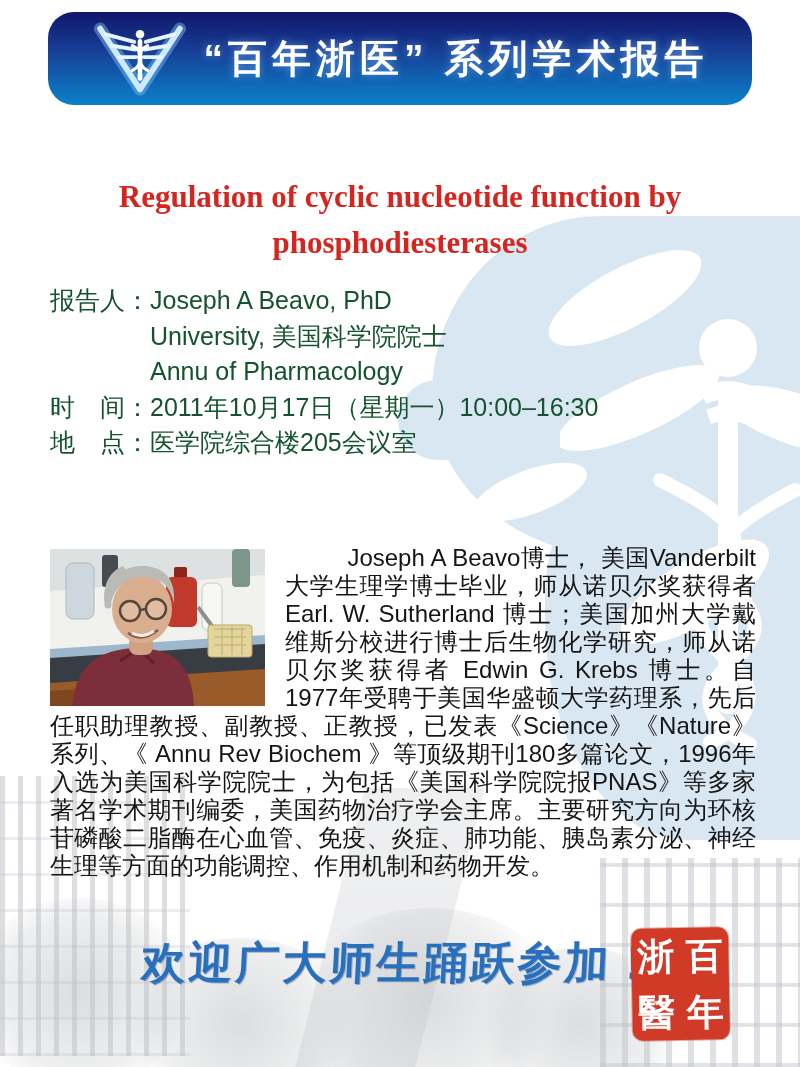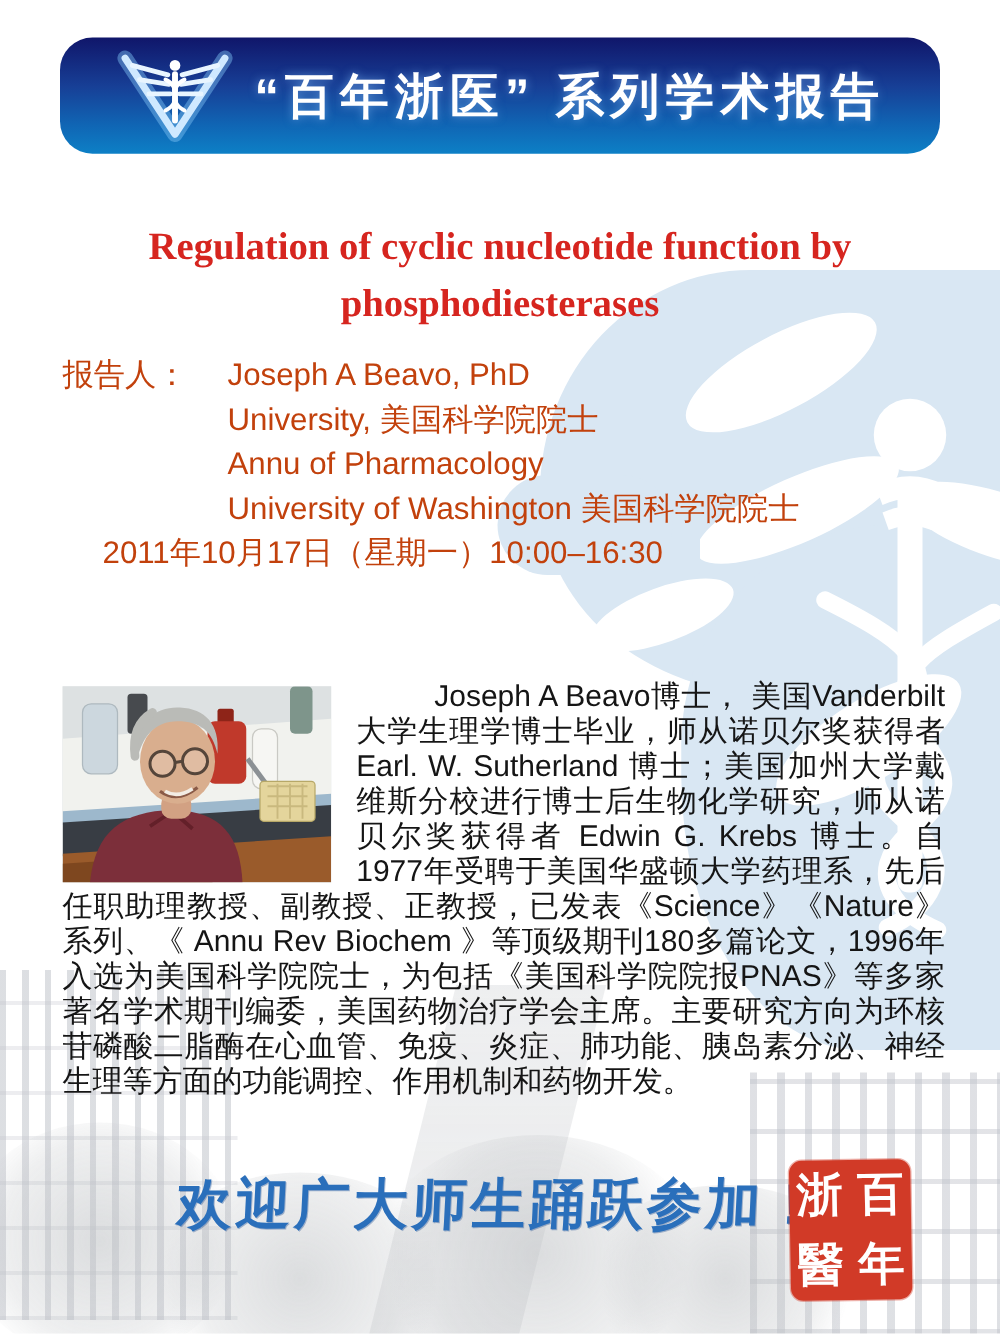--- a/index.html
+++ b/index.html
@@ -43,41 +43,41 @@
   .tree-2{left:120px;top:190px;width:240px;height:170px;}
   .tree-3{left:300px;top:160px;width:260px;height:190px;}
   .tree-4{left:470px;top:200px;width:220px;height:150px;}
   .path-walk{position:absolute;left:330px;top:40px;width:120px;height:280px;transform:skewX(-14deg);
     background:linear-gradient(180deg, rgba(190,193,198,.35), rgba(205,207,210,.5));}
 
   
   .content{position:absolute;inset:0;z-index:1;}
 
   .banner{
-    position:absolute;left:48px;top:30px;width:704px;height:93px;
+    position:absolute;left:48px;top:12px;width:704px;height:93px;
     border-radius:26px;
     background:linear-gradient(180deg,#10166a 0%, #173f96 42%, #1065b4 75%, #0d80c6 100%);
     display:flex;align-items:center;justify-content:center;gap:16px;
   }
   .banner-title{
     color:#ffffff;font-size:39px;font-weight:bold;letter-spacing:5px;
     text-shadow:0 0 8px rgba(140,200,255,.55);
     white-space:nowrap;
   }
 
   .main-title{
     position:absolute;left:0;top:174px;width:800px;text-align:center;
     color:#d6251f;font-family:"Liberation Serif", serif;font-weight:bold;
     font-size:31px;line-height:46px;margin:0;
   }
 
-  .info{position:absolute;left:50px;top:283px;width:710px;font-size:25px;line-height:35.6px;color:#c2410c;}
+  .info{position:absolute;left:50px;top:283px;width:710px;font-size:25px;line-height:35.6px;color:#14532d;}
   .info-row{display:flex;}
   .info-label{flex:0 0 97px;white-space:nowrap;}
-  .info-value{flex:1;margin-left:32px;}
+  .info-value{flex:1;}
 
   .bio{position:absolute;left:50px;top:544px;width:706px;font-size:24px;line-height:28px;color:#151515;text-align:justify;}
   .bio p{margin:0;text-indent:2.6em;}
   .photo{float:left;width:215px;height:157px;margin:5px 20px 6px 0;background:#dfe3e4;overflow:hidden;}
 
   .welcome{
     position:absolute;left:0;top:934px;width:800px;text-align:center;
     font-size:44px;font-weight:bold;letter-spacing:3px;
     color:#2a6fbb;transform:skewX(-3deg);
     text-shadow:1px 1px 0 rgba(20,70,140,.35);
@@ -151,25 +151,29 @@
       <span>phosphodiesterases</span>
     </h1>
 
     <div class="info">
       <div class="info-row">
         <div class="info-label">报告人：</div>
         <div class="info-value">
           <div>Joseph A  Beavo, PhD</div>
           <div>University, 美国科学院院士</div>
           <div>Annu of Pharmacology</div>
-          <div>University of Washington 美国科学院院士</div>
         </div>
       </div>
       <div class="info-row">
+        <div class="info-label">时　间：</div>
         <div class="info-value">2011年10月17日（星期一）10:00–16:30</div>
+      </div>
+      <div class="info-row">
+        <div class="info-label">地　点：</div>
+        <div class="info-value">医学院综合楼205会议室</div>
       </div>
     </div>
 
     <div class="bio">
       <div class="photo">
         <svg width="215" height="157" viewBox="0 0 215 157">
           <rect x="0" y="0" width="215" height="157" fill="#dde1e2"></rect>
           <polygon points="0,42 215,26 215,96 0,112" fill="#f1f2ee"></polygon>
           <polygon points="0,100 215,86 215,97 0,111" fill="#9db8cc"></polygon>
           <polygon points="0,109 215,95 215,122 0,136" fill="#383d44"></polygon>

